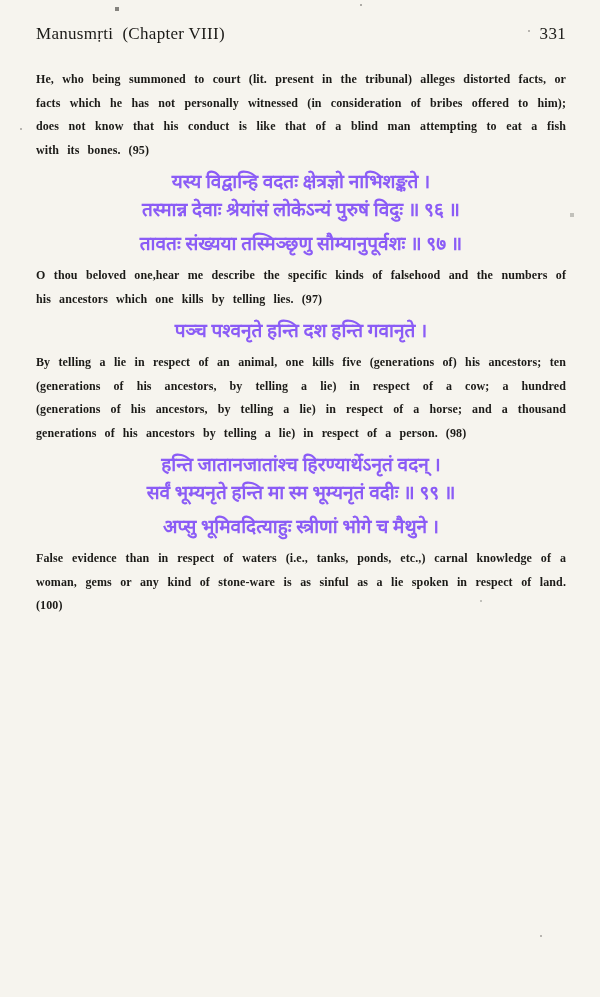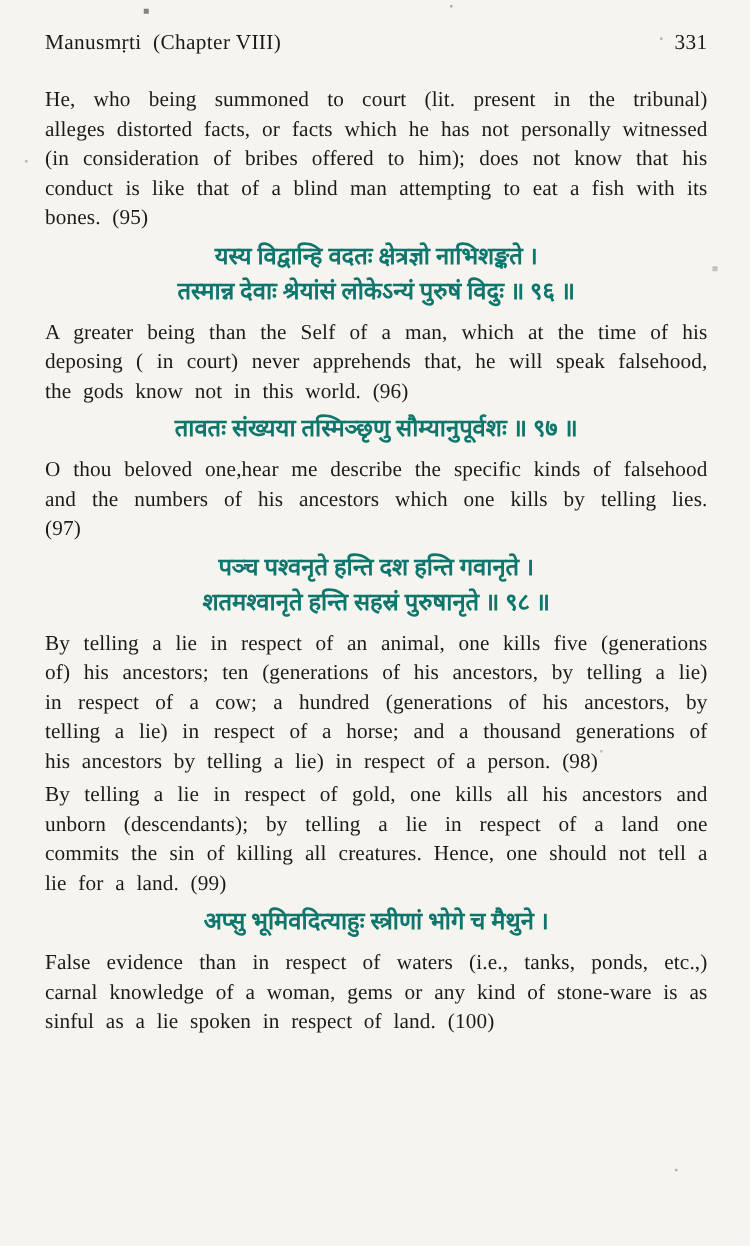--- a/index.html
+++ b/index.html
@@ -25,35 +25,35 @@
     align-items: baseline;
     font-size: 17px;
     font-weight: 400;
     margin-bottom: 24px;
     letter-spacing: 0.3px;
   }
   .running-title { white-space: pre; }
   .page-number { font-size: 17px; text-align: center; }
   .body-text {}
   .para {
-    font-size: 17px;
+    font-size: 12px;
     line-height: 23.5px;
-    font-weight: 400;
+    font-weight: 700;
     text-align: justify;
     word-spacing: 5px;
     letter-spacing: 0.1px;
     margin: 0 0 4px 0;
   }
   .verse {
     text-align: center;
     font-weight: 700;
     font-size: 19px;
     line-height: 28px;
     margin: 6px 0 6px 0;
-    color: #0f766e;
+    color: #8b5cf6;
   }
   .verse-line { white-space: nowrap; }
   
   .speck-layer {
     position: absolute;
     top: 0; left: 0;
     width: 2px; height: 2px;
     background: transparent;
     box-shadow:
       116px 8px 0 1px rgba(40,38,34,0.55),
@@ -78,37 +78,38 @@
 
   <div class="body-text">
 
     <p class="para">He, who being summoned to court (lit. present in the tribunal) alleges distorted facts, or facts which he has not personally witnessed (in consideration of bribes offered to him); does not know that his conduct is like that of a blind man attempting to eat a fish with its bones. (95)</p>
 
     <div class="verse">
       <div class="verse-line">यस्य विद्वान्हि वदतः क्षेत्रज्ञो नाभिशङ्कते ।</div>
       <div class="verse-line">तस्मान्न देवाः श्रेयांसं लोकेऽन्यं पुरुषं विदुः ॥ ९६ ॥</div>
     </div>
 
-    <p class="para">A greater being than the Self of a man, which at the time of his deposing ( in court) never apprehends that, he will speak falsehood, the gods know not in this world. (96)</p>
 
     <div class="verse">
       <div class="verse-line">तावतः संख्यया  तस्मिञ्छृणु सौम्यानुपूर्वशः ॥ ९७ ॥</div>
     </div>
 
     <p class="para">O thou beloved one,hear me describe the specific kinds of falsehood and the numbers of his ancestors which one kills by telling lies. (97)</p>
 
     <div class="verse">
       <div class="verse-line">पञ्च पश्वनृते हन्ति दश हन्ति गवानृते ।</div>
-      <div class="verse-line">शतमश्वानृते हन्ति  सहस्रं पुरुषानृते ॥ ९८ ॥</div>
     </div>
 
     <p class="para">By telling a lie in respect of an animal, one kills five (generations of) his ancestors; ten (generations of his ancestors, by telling a lie) in respect of a cow; a hundred (generations of his ancestors, by telling a lie) in respect of a horse; and a thousand generations of his ancestors by telling a lie) in respect of a person. (98)</p>
 
+    <div class="verse">
+      <div class="verse-line">हन्ति जातानजातांश्च हिरण्यार्थेऽनृतं वदन् ।</div>
+      <div class="verse-line">सर्वं भूम्यनृते हन्ति  मा स्म भूम्यनृतं वदीः ॥ ९९ ॥</div>
+    </div>
 
-    <p class="para">By telling a lie in respect of gold, one kills all his ancestors and unborn (descendants); by telling a lie in respect of a land one commits the sin of killing all creatures. Hence, one should not tell a lie for a land. (99)</p>
 
     <div class="verse">
       <div class="verse-line">अप्सु भूमिवदित्याहुः स्त्रीणां भोगे च मैथुने ।</div>
     </div>
 
     <p class="para">False evidence than in respect of waters (i.e., tanks, ponds, etc.,) carnal knowledge of a woman, gems or any kind of stone-ware is as sinful as a lie spoken in respect of land. (100)</p>
 
   </div>
 </div>
 

